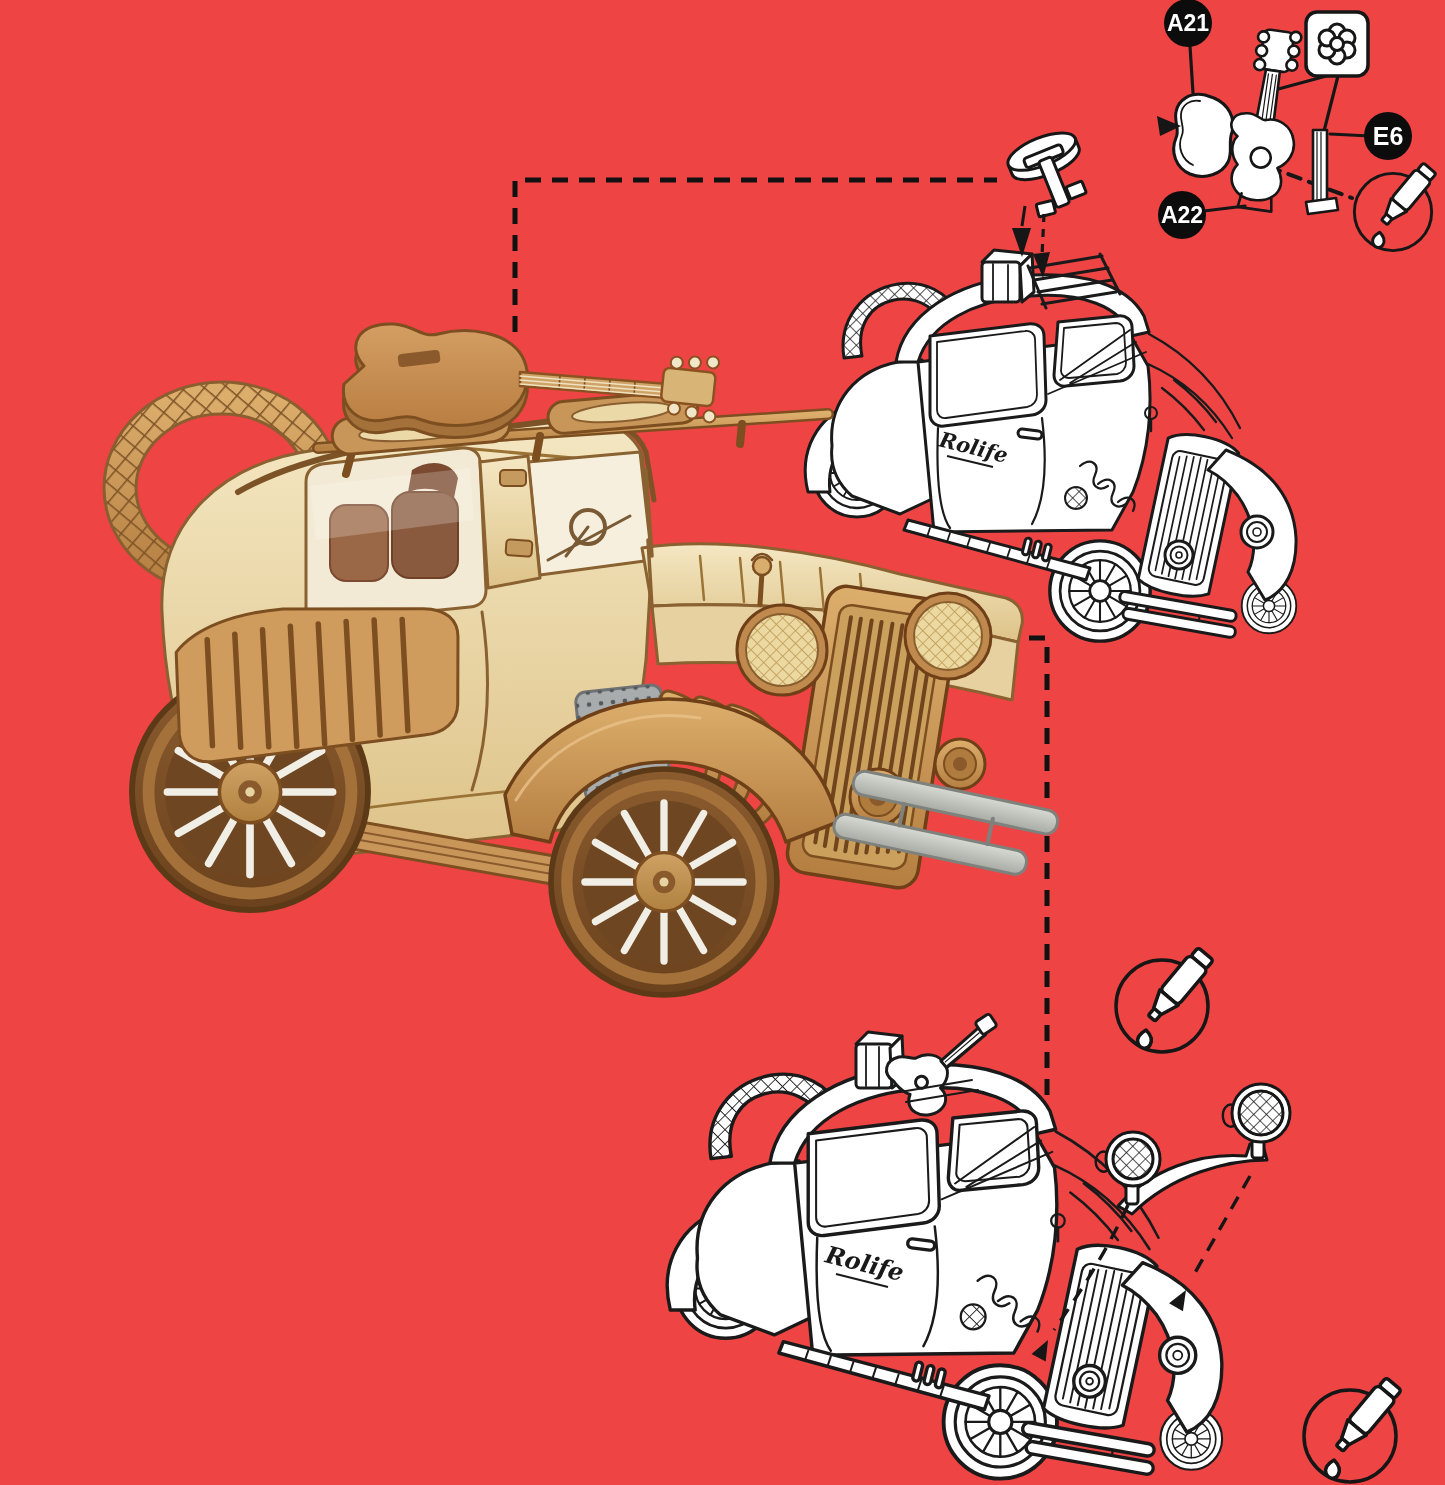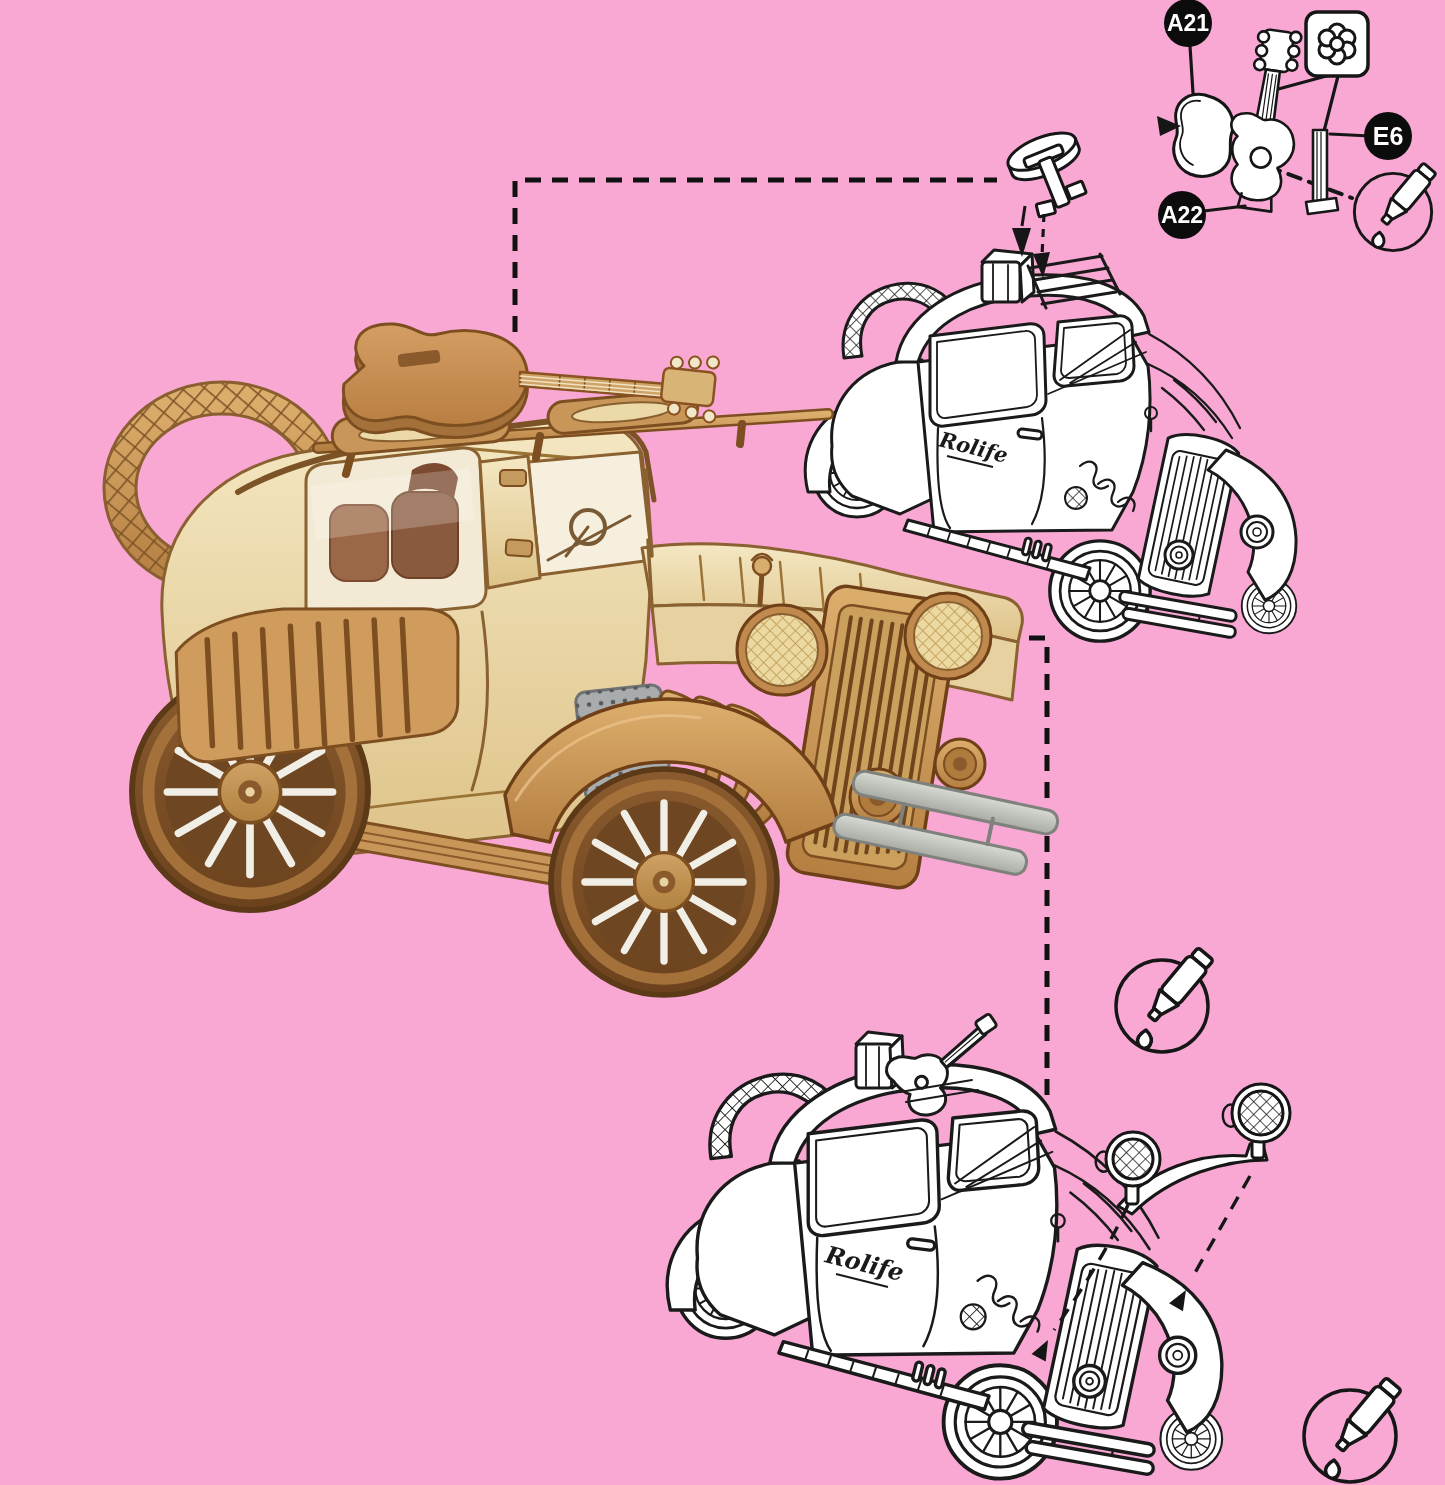--- a/index.html
+++ b/index.html
@@ -1,16 +1,16 @@
 <!DOCTYPE html>
 <html><head>
 <meta charset="utf-8">
 <style>
   html,body{margin:0;padding:0;background:#ffffff;}
-  .sheet{position:relative;width:1445px;height:1485px;background:#f9a8d4;overflow:hidden;
+  .sheet{position:relative;width:1445px;height:1485px;background:#ef4444;overflow:hidden;
          font-family:"Liberation Sans",sans-serif;}
   .sheet svg{position:absolute;inset:0;display:block;}
   text{user-select:none;}
   .badge-text{font-family:"Liberation Sans",sans-serif;font-weight:700;fill:#ffffff;}
   .rolife{font-family:"DejaVu Serif",serif;font-style:italic;font-weight:700;fill:#1a1a1a;}
 </style>
 </head>
 <body>
 
 <div class="sheet">

